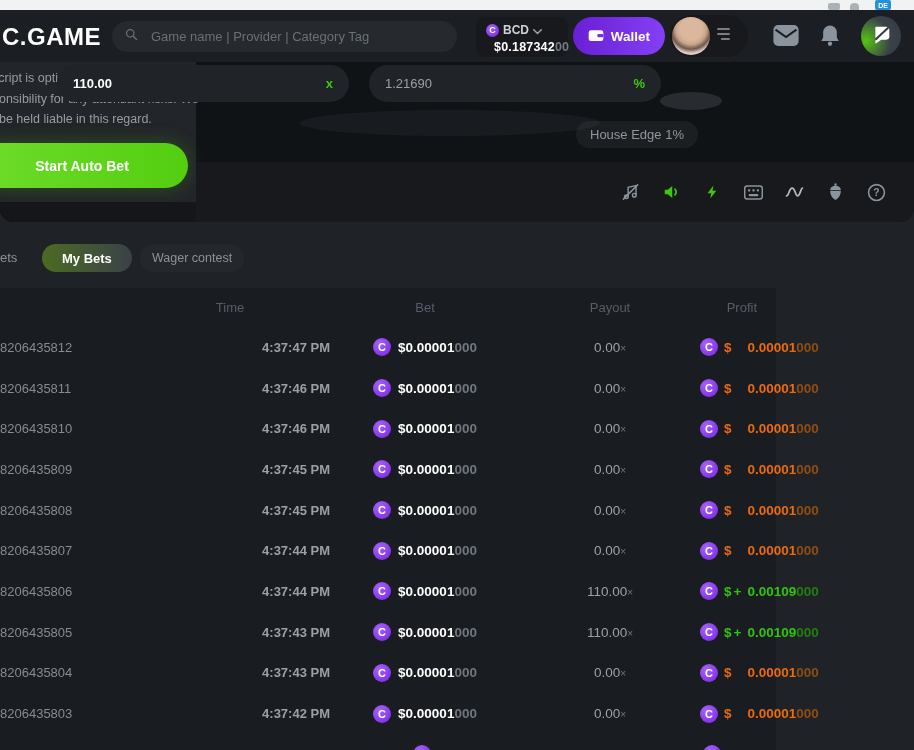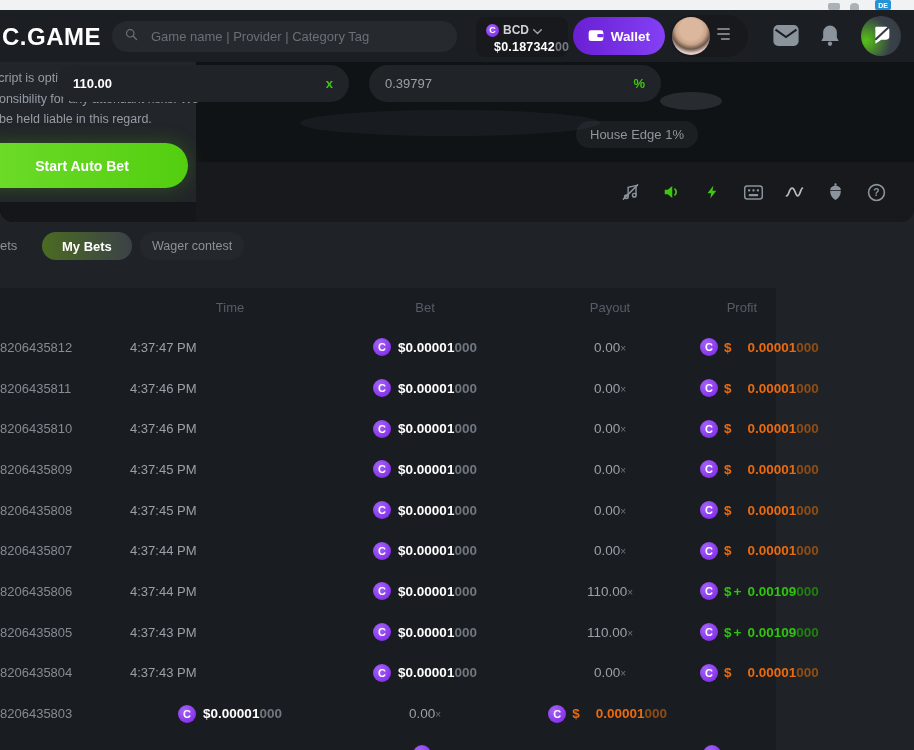--- a/index.html
+++ b/index.html
@@ -64,39 +64,39 @@
   .field.chance .field-value { color:#9aa0a8; font-weight:normal; }
   .field-suffix { color:#3ec70f; font-size:13px; font-weight:bold; }
   .house-edge { position:absolute; left:576px; top:59px; height:27px; padding:0 14px; border-radius:14px;
     background:rgba(255,255,255,.05); color:#8f969e; font-size:13px; display:flex; align-items:center; }
   .bottom-bar { position:absolute; left:196px; top:100px; width:718px; height:60px; background:#17191c;
     border-radius:0 0 14px 0; display:flex; align-items:center; justify-content:flex-end; gap:22px; padding-right:28px; }
   .corner-patch { position:absolute; left:0; top:140px; width:196px; height:20px; background:#141619; }
   .tool-btn { width:19px; height:22px; display:flex; align-items:center; justify-content:center; cursor:pointer; background:none; border:none; }
 
   
-  .tabs-row { position:absolute; top:232px; left:0; width:900px; height:28px; }
+  .tabs-row { position:absolute; top:244px; left:0; width:900px; height:28px; }
   .tab-partial { position:absolute; left:0; top:6px; color:#8b9299; font-size:13px; }
   .tab-active { position:absolute; left:42px; top:0; height:28px; padding:0 20px; border-radius:15px;
     background:linear-gradient(90deg,#4b6b22,#3b4148); color:#fff; font-size:13px; font-weight:bold;
     display:flex; align-items:center; border:none; cursor:pointer; font-family:"Liberation Sans", sans-serif; }
   .tab-wager { position:absolute; left:140px; top:0; height:28px; padding:0 12px; border-radius:15px;
     background:#24282d; color:#8b9299; font-size:12.5px; display:flex; align-items:center; border:none; cursor:pointer;
     font-family:"Liberation Sans", sans-serif; }
 
   
   .bets-table { position:absolute; top:288px; left:0; width:776px; height:462px; background:#191c20; }
   .tgrid { display:grid; grid-template-columns:130px 200px 190px 180px 1fr; align-items:center; }
   .thead { height:39px; color:#565d67; font-size:13px; }
   .th { text-align:center; }
   .th.first { text-align:left; }
   .th.last { text-align:right; padding-right:19px; }
   .row { height:40.7px; font-size:13px; }
   .cell-id { color:#848b93; text-align:left; }
-  .cell-time { color:#9aa0a8; text-align:left; }
+  .cell-time { color:#9aa0a8; text-align:right;font-weight:bold; }
   .cell-bet { display:flex; align-items:center; justify-content:center; gap:7px; }
   .bet-main { color:#fff; font-weight:bold; font-size:13.5px; }
   .bet-dim { color:#70777f; font-weight:bold; font-size:13.5px; }
   .cell-payout { color:#9aa1a9; text-align:center; font-size:13.5px; }
   .mult-x { color:#6f767e; font-size:10px; }
   .cell-profit { display:flex; align-items:center; justify-content:flex-end; gap:6px; padding-right:33px;
     font-weight:bold; font-size:13.5px; }
   .p-cur, .p-sign, .p-main { color:#ec6a0e; }
   .p-dim { color:#8f4d12; }
   .row.win .p-cur, .row.win .p-sign, .row.win .p-main { color:#31c40e; }
@@ -194,21 +194,21 @@
       <div>t be held liable in this regard.</div>
     </div>
     <button class="start-btn">Start Auto Bet</button>
   </aside>
 
   <div class="field payout">
     <span class="field-value">110.00</span>
     <span class="field-suffix">x</span>
   </div>
   <div class="field chance">
-    <span class="field-value">0.39797</span>
+    <span class="field-value">1.21690</span>
     <span class="field-suffix">%</span>
   </div>
 
   <div class="house-edge">House Edge 1%</div>
 
   <div class="corner-patch"></div>
 
   <div class="bottom-bar">
     <button class="tool-btn">
       <svg width="19" height="20" viewBox="0 0 24 24" fill="none" stroke="#8b949c" stroke-width="1.8">
@@ -415,20 +415,21 @@
     <div class="cell-profit">
       <span class="coin md">C</span>
       <span class="p-cur">$</span>
           <span class="p-sign"></span>
           <span><span class="p-main">0.00001</span><span class="p-dim">000</span></span>
     </div>
   </div>
 
   <div class="tgrid row">
     <div class="cell-id">8206435803</div>
+    <div class="cell-time">4:37:42 PM</div>
     <div class="cell-bet">
       <span class="coin md">C</span>
       <span><span class="bet-main">$0.00001</span><span class="bet-dim">000</span></span>
     </div>
     <div class="cell-payout"><span>0.00</span><span class="mult-x">×</span></div>
     <div class="cell-profit">
       <span class="coin md">C</span>
       <span class="p-cur">$</span>
           <span class="p-sign"></span>
           <span><span class="p-main">0.00001</span><span class="p-dim">000</span></span>

